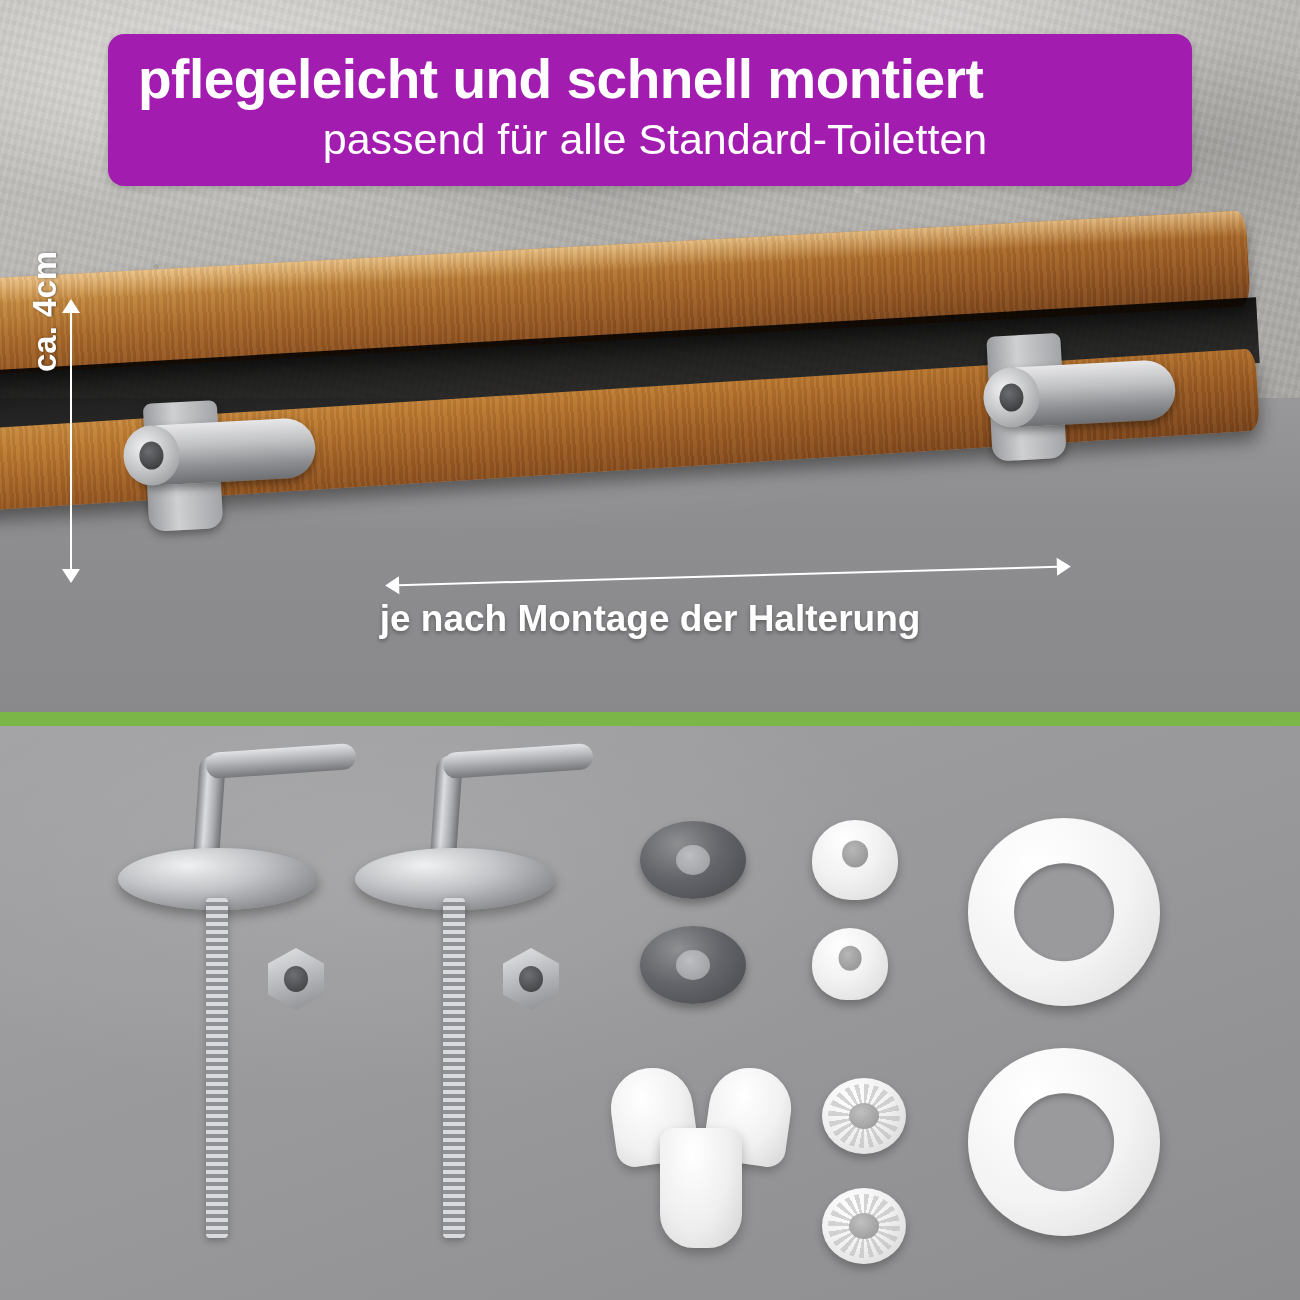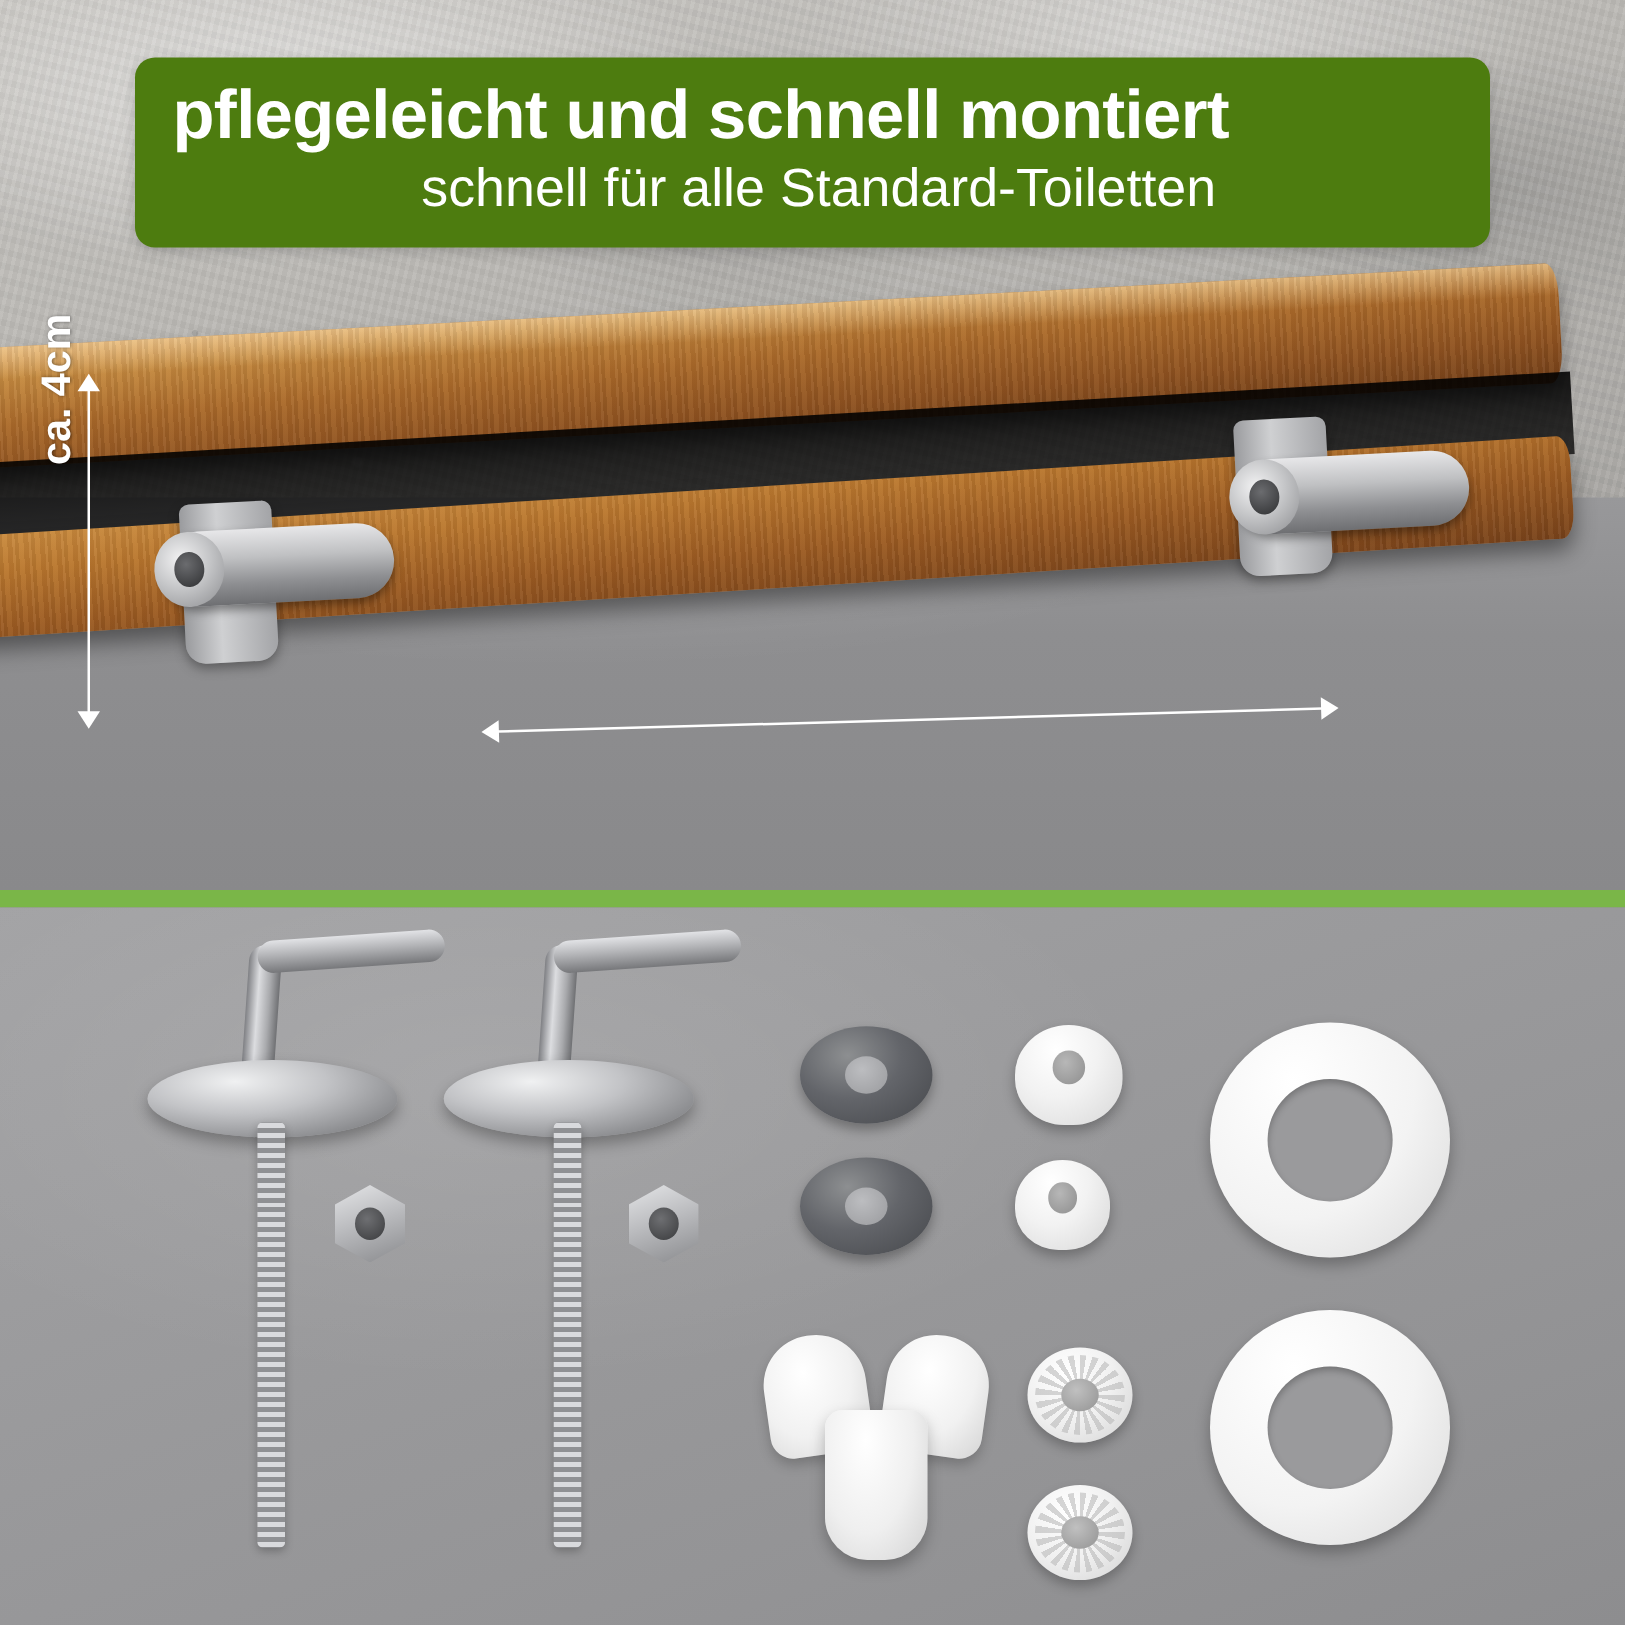--- a/index.html
+++ b/index.html
@@ -74,25 +74,25 @@
   .floor-sheen {
     position: absolute;
     left: 0; top: 0; right: 0; bottom: 0;
     background: radial-gradient(ellipse 700px 150px at 35% 10%, rgba(255,255,255,0.10), rgba(255,255,255,0) 70%);
   }
 
   
   .headline-card {
     position: absolute;
     left: 108px;
-    top: 46px;
+    top: 34px;
     width: 1084px;
     padding: 16px 20px 22px 30px;
     box-sizing: border-box;
-    background: #4d7c0f;
+    background: #a21caf;
     border-radius: 16px;
     box-shadow: 0 3px 10px rgba(0,0,0,0.18);
   }
   .headline-main {
     color: #ffffff;
     font-size: 55px;
     font-weight: bold;
     line-height: 1.08;
     letter-spacing: -0.5px;
     white-space: nowrap;
@@ -518,25 +518,26 @@
         <div class="cap"></div>
         <div class="cap-hole"></div>
       </div>
     </div>
 
     <div class="dim-vert"></div>
     <div class="dim-vert-label">ca. 4cm</div>
 
     <div class="dim-horz"></div>
     <div class="dim-horz-label">
+      <div>je nach Montage der Halterung</div>
     </div>
 
     <div class="headline-card">
       <div class="headline-main">pflegeleicht und schnell montiert</div>
-      <div class="headline-sub">schnell für alle Standard-Toiletten</div>
+      <div class="headline-sub">passend für alle Standard-Toiletten</div>
     </div>
   </div>
 
   <div class="divider"></div>
 
   <div class="bottom-panel">
     <div class="bottom-sheen"></div>
 
     <div class="bolt" id="bolt-1">
       <div class="hook">

